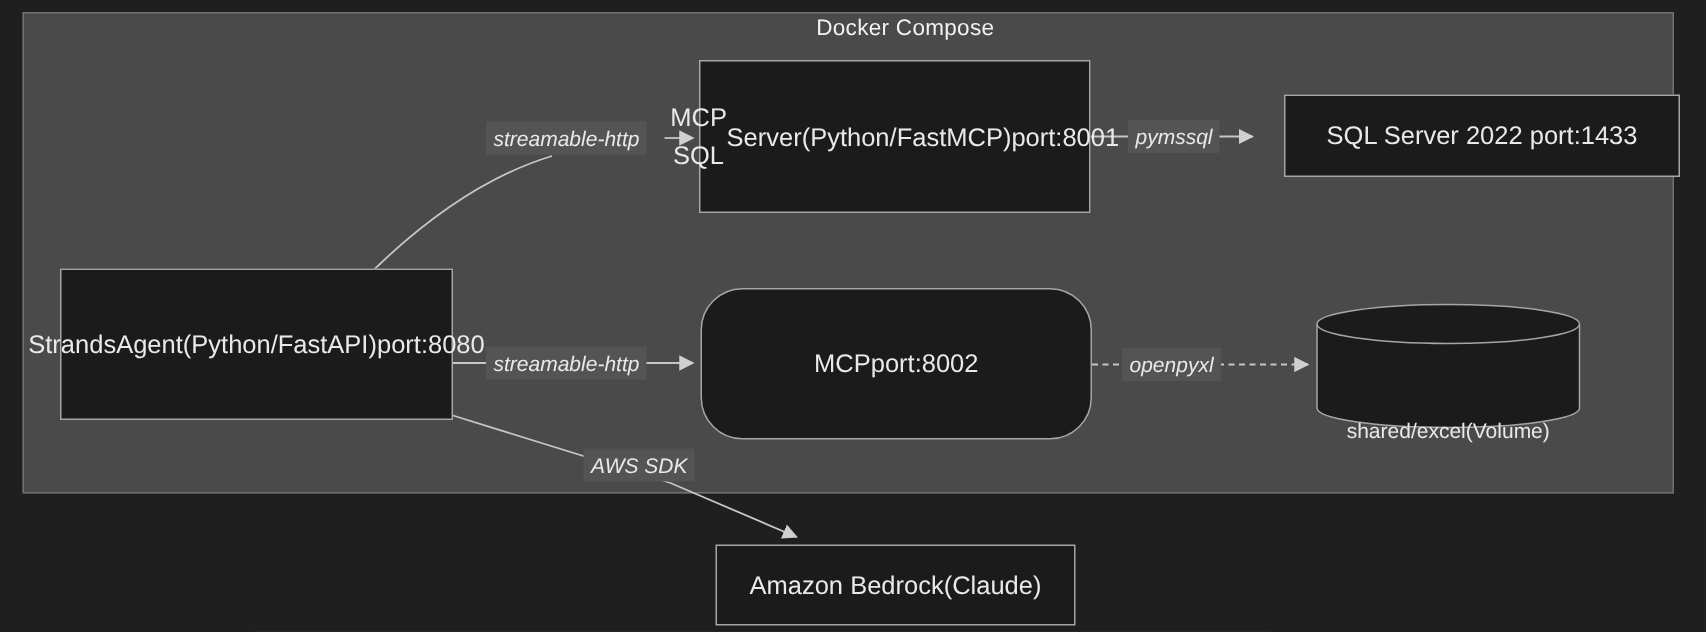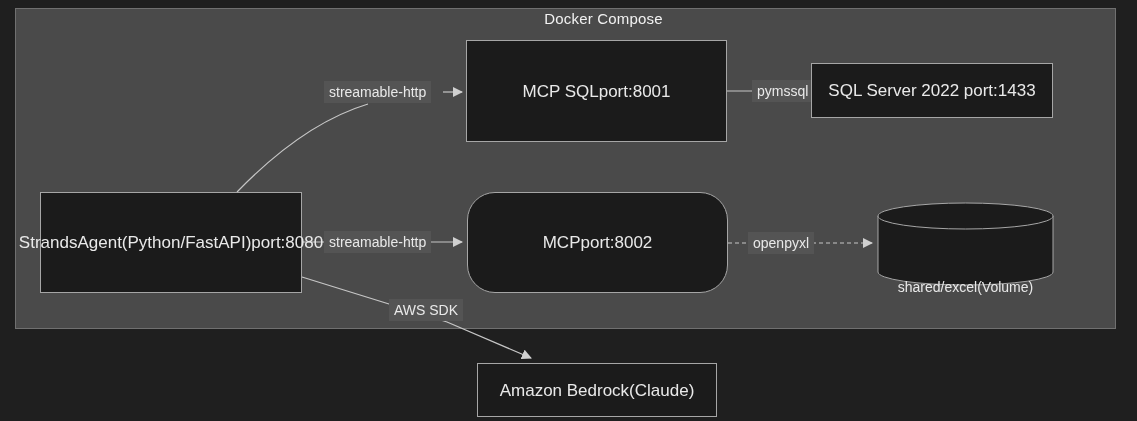--- a/index.html
+++ b/index.html
@@ -13,21 +13,21 @@
   .edge{stroke:var(--edge,#c6c6c6);stroke-width:1.2;fill:none;}
   .edge.dashed{stroke-dasharray:4 3;}
   .arrowhead{fill:var(--arrow,#d0d0d0);}
   .cyl{fill:var(--node-fill,#1b1b1b);stroke:var(--node-border,#a6a6a6);stroke-width:1;}
   .node{position:absolute;box-sizing:border-box;background:var(--node-fill,#1b1b1b);
         border:1px solid var(--node-border,#a6a6a6);color:var(--text,#e9e9e9);
         display:flex;flex-direction:row;align-items:center;justify-content:center;
         font-size:17px;line-height:25px;text-align:center;}
   .cyl-text{position:absolute;color:var(--text,#e9e9e9);font-size:14px;text-align:center;}
   .edge-label{position:absolute;background:var(--label-bg,#545454);color:var(--text,#e6e6e6);
-        font-size:14px;line-height:18px;padding:2px 5px;white-space:nowrap;}
+        font-size:14px;line-height:18px;padding:2px 5px;white-space:nowrap;font-style:italic;}
 </style>
 </head>
 <body>
 
 <div class="canvas">
 
   <div class="compose"></div>
   <div class="compose-title">Docker Compose</div>
 
   <svg class="layer" viewBox="0 0 1137 421">
@@ -53,32 +53,33 @@
       <ellipse class="cyl" cx="965.5" cy="216" rx="87.5" ry="13"></ellipse>
     </g>
   </svg>
 
   <div class="edge-label" style="left:324px;top:81px;">streamable-http</div>
   <div class="edge-label" style="left:324px;top:231px;">streamable-http</div>
   <div class="edge-label" style="left:752px;top:80px;">pymssql</div>
   <div class="edge-label" style="left:748px;top:232px;">openpyxl</div>
   <div class="edge-label" style="left:389px;top:299px;">AWS SDK</div>
 
-  <div class="node" style="left:40px;top:192px;width:262px;height:101px;">
+  <div class="node" style="left:40px;top:179px;width:262px;height:101px;">
     <span>Strands</span>
     <span>Agent(Python/FastAPI)</span>
     <span>port:8080</span>
   </div>
 
   <div class="node" style="left:466px;top:40px;width:261px;height:102px;">
     <span>MCP SQL</span>
+    <span>Server(Python/FastMCP)</span>
     <span>port:8001</span>
   </div>
 
-  <div class="node" style="left:811px;top:63px;width:242px;height:55px;">
+  <div class="node" style="left:856px;top:63px;width:264px;height:55px;">
     <span>SQL Server 2022 port:1433</span>
   </div>
 
   <div class="node" style="left:467px;top:192px;width:261px;height:101px;border-radius:28px;">
     <span>MCP</span>
     <span>port:8002</span>
   </div>
 
   <div class="cyl-text" style="left:878px;top:243px;width:175px;margin-top:36px;">shared/excel(Volume)</div>
 

